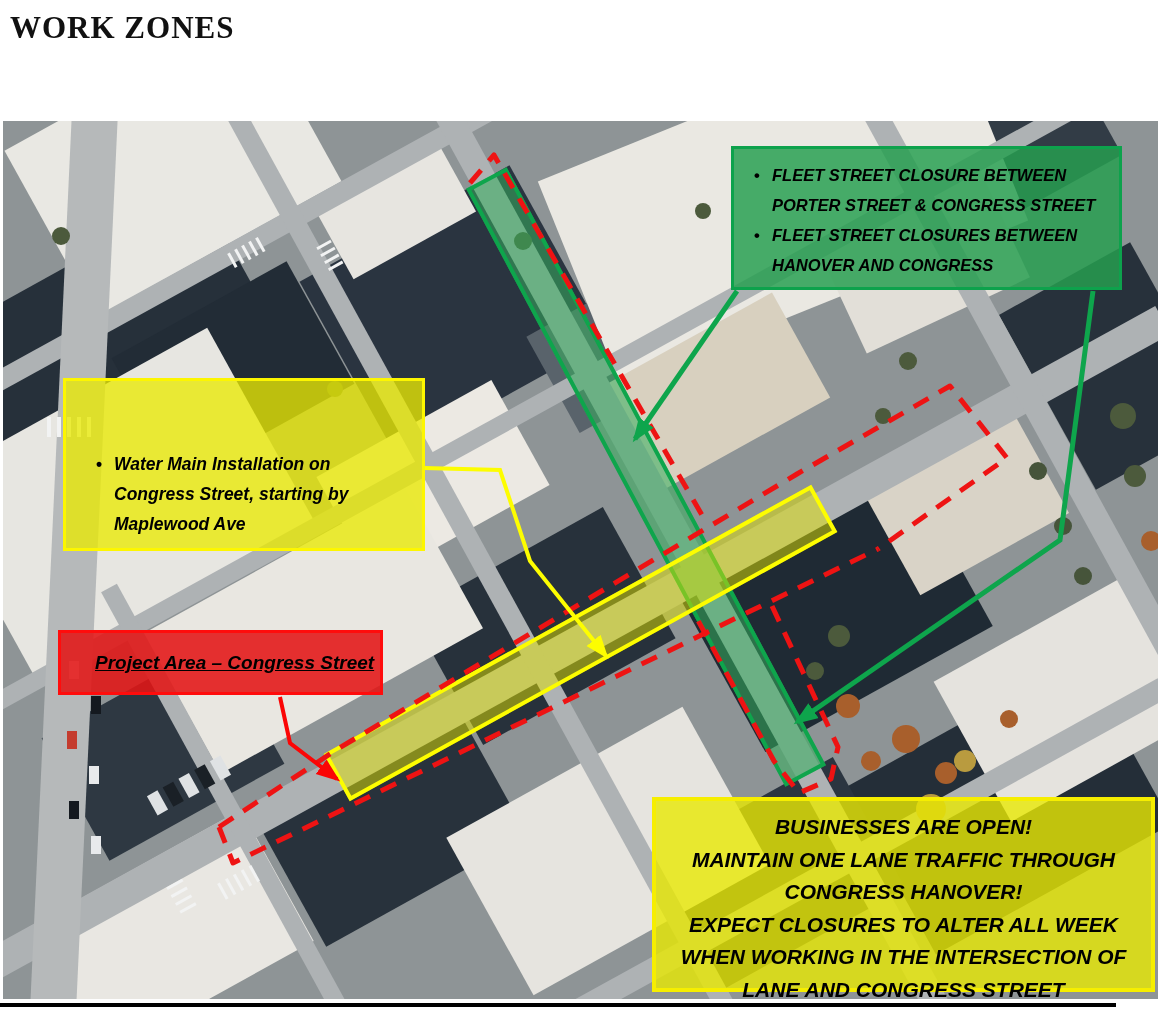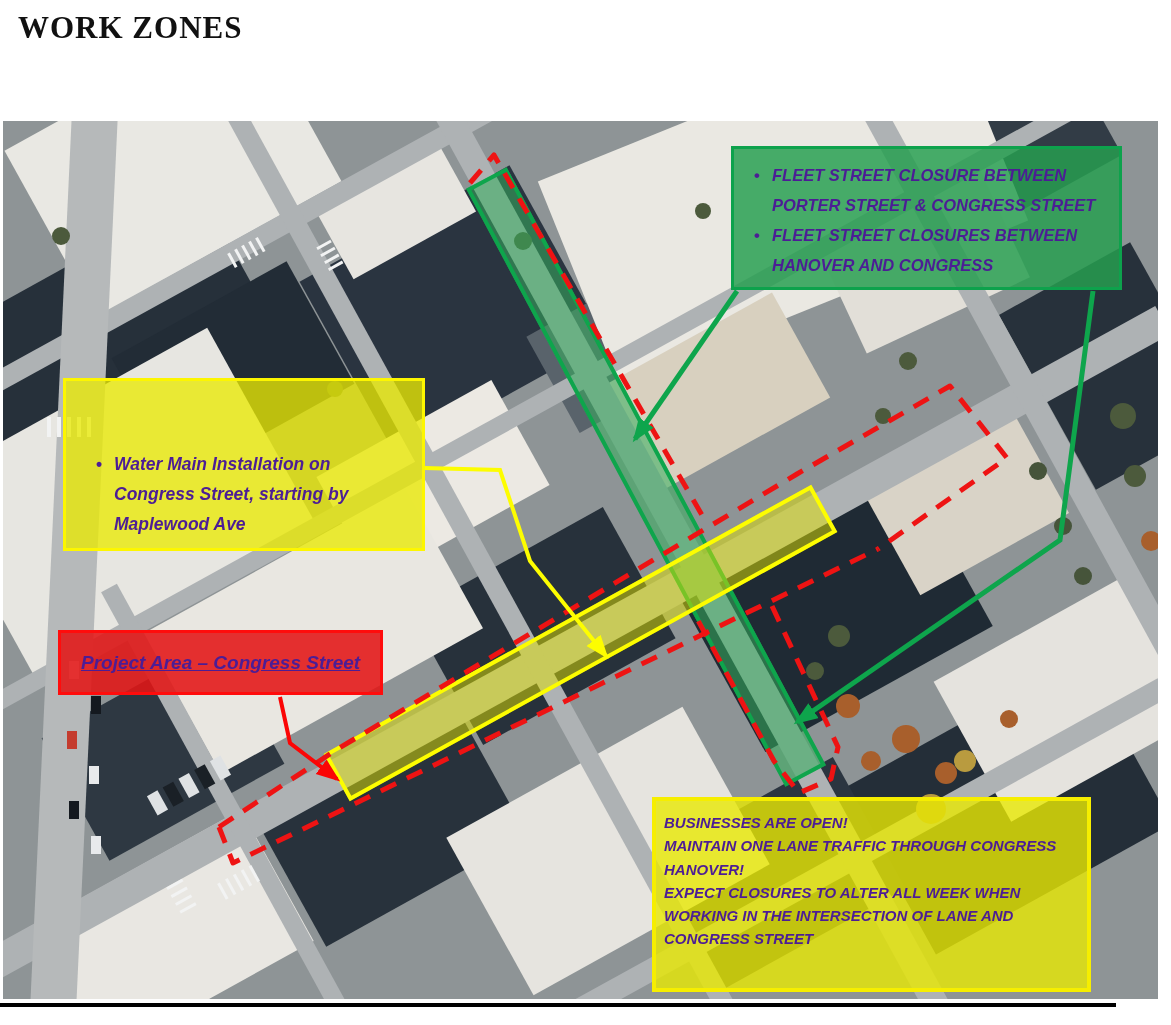--- a/index.html
+++ b/index.html
@@ -1,20 +1,20 @@
 <!DOCTYPE html>
 <html><head>
 <meta charset="utf-8">
 <style>
   html,body{margin:0;padding:0;background:#ffffff;}
   body{font-family:"Liberation Sans",sans-serif;}
   .stage{position:relative;width:1171px;height:1025px;background:#ffffff;overflow:hidden;}
 
   .page-title{
-    position:absolute;left:18px;top:10px;
+    position:absolute;left:10px;top:10px;
     font-family:"Liberation Serif",serif;
     font-weight:bold;font-size:31px;letter-spacing:1px;color:#111;
   }
 
   .map{position:absolute;left:3px;top:121px;width:1155px;height:878px;overflow:hidden;background:#8e9496;}
   .map svg{position:absolute;left:0;top:0;}
 
   
   .band{position:absolute;box-sizing:border-box;}
   .band-green{
@@ -24,21 +24,21 @@
     border:4px solid #0ea54c;
   }
   .band-yellow{
     left:299px;top:495px;width:557px;height:54px;
     transform:rotate(-28.9deg);
     background:rgba(226,226,0,.5);
     border:4px solid #fdfd00;
   }
 
   
-  .callout{position:absolute;box-sizing:border-box;color:#4c1d95;
+  .callout{position:absolute;box-sizing:border-box;color:#000000;
     font-weight:bold;font-style:italic;}
   .callout-green{
     left:728px;top:25px;width:391px;height:144px;
     background:rgba(38,158,80,.84);
     border:3px solid #0da24c;
     font-size:16.5px;line-height:1.82;
     padding:11px 10px 8px 12px;
   }
   .callout-green ul, .callout-yellow ul{list-style:none;margin:0;padding:0 0 0 26px;}
   .callout-green li, .callout-yellow li{position:relative;}
@@ -50,28 +50,28 @@
     background:rgba(233,233,2,.78);
     border:3px solid #fdf600;
     font-size:17.5px;line-height:1.72;
     padding:68px 36px 10px 22px;
   }
   .callout-red{
     left:55px;top:509px;width:325px;height:65px;
     background:rgba(227,22,22,.88);
     border:3px solid #ff0c0c;
     font-size:19px;display:flex;align-items:center;
-    padding-left:20px;
+    padding-left:34px;
   }
   .callout-red .label{text-decoration:underline;}
   .callout-notice{
-    left:649px;top:676px;width:439px;height:195px;
+    left:649px;top:676px;width:503px;height:195px;
     background:rgba(233,233,2,.8);
     border:4px solid #f6ee00;
-    font-size:15px;line-height:1.55;text-align:left;
+    font-size:21px;line-height:1.55;text-align:center;
     padding:10px 8px;
   }
 
   .bottom-rule{position:absolute;left:0;top:1003px;width:1116px;height:4px;background:#000;}
 </style>
 </head>
 <body>
 
 <div class="stage">
 

